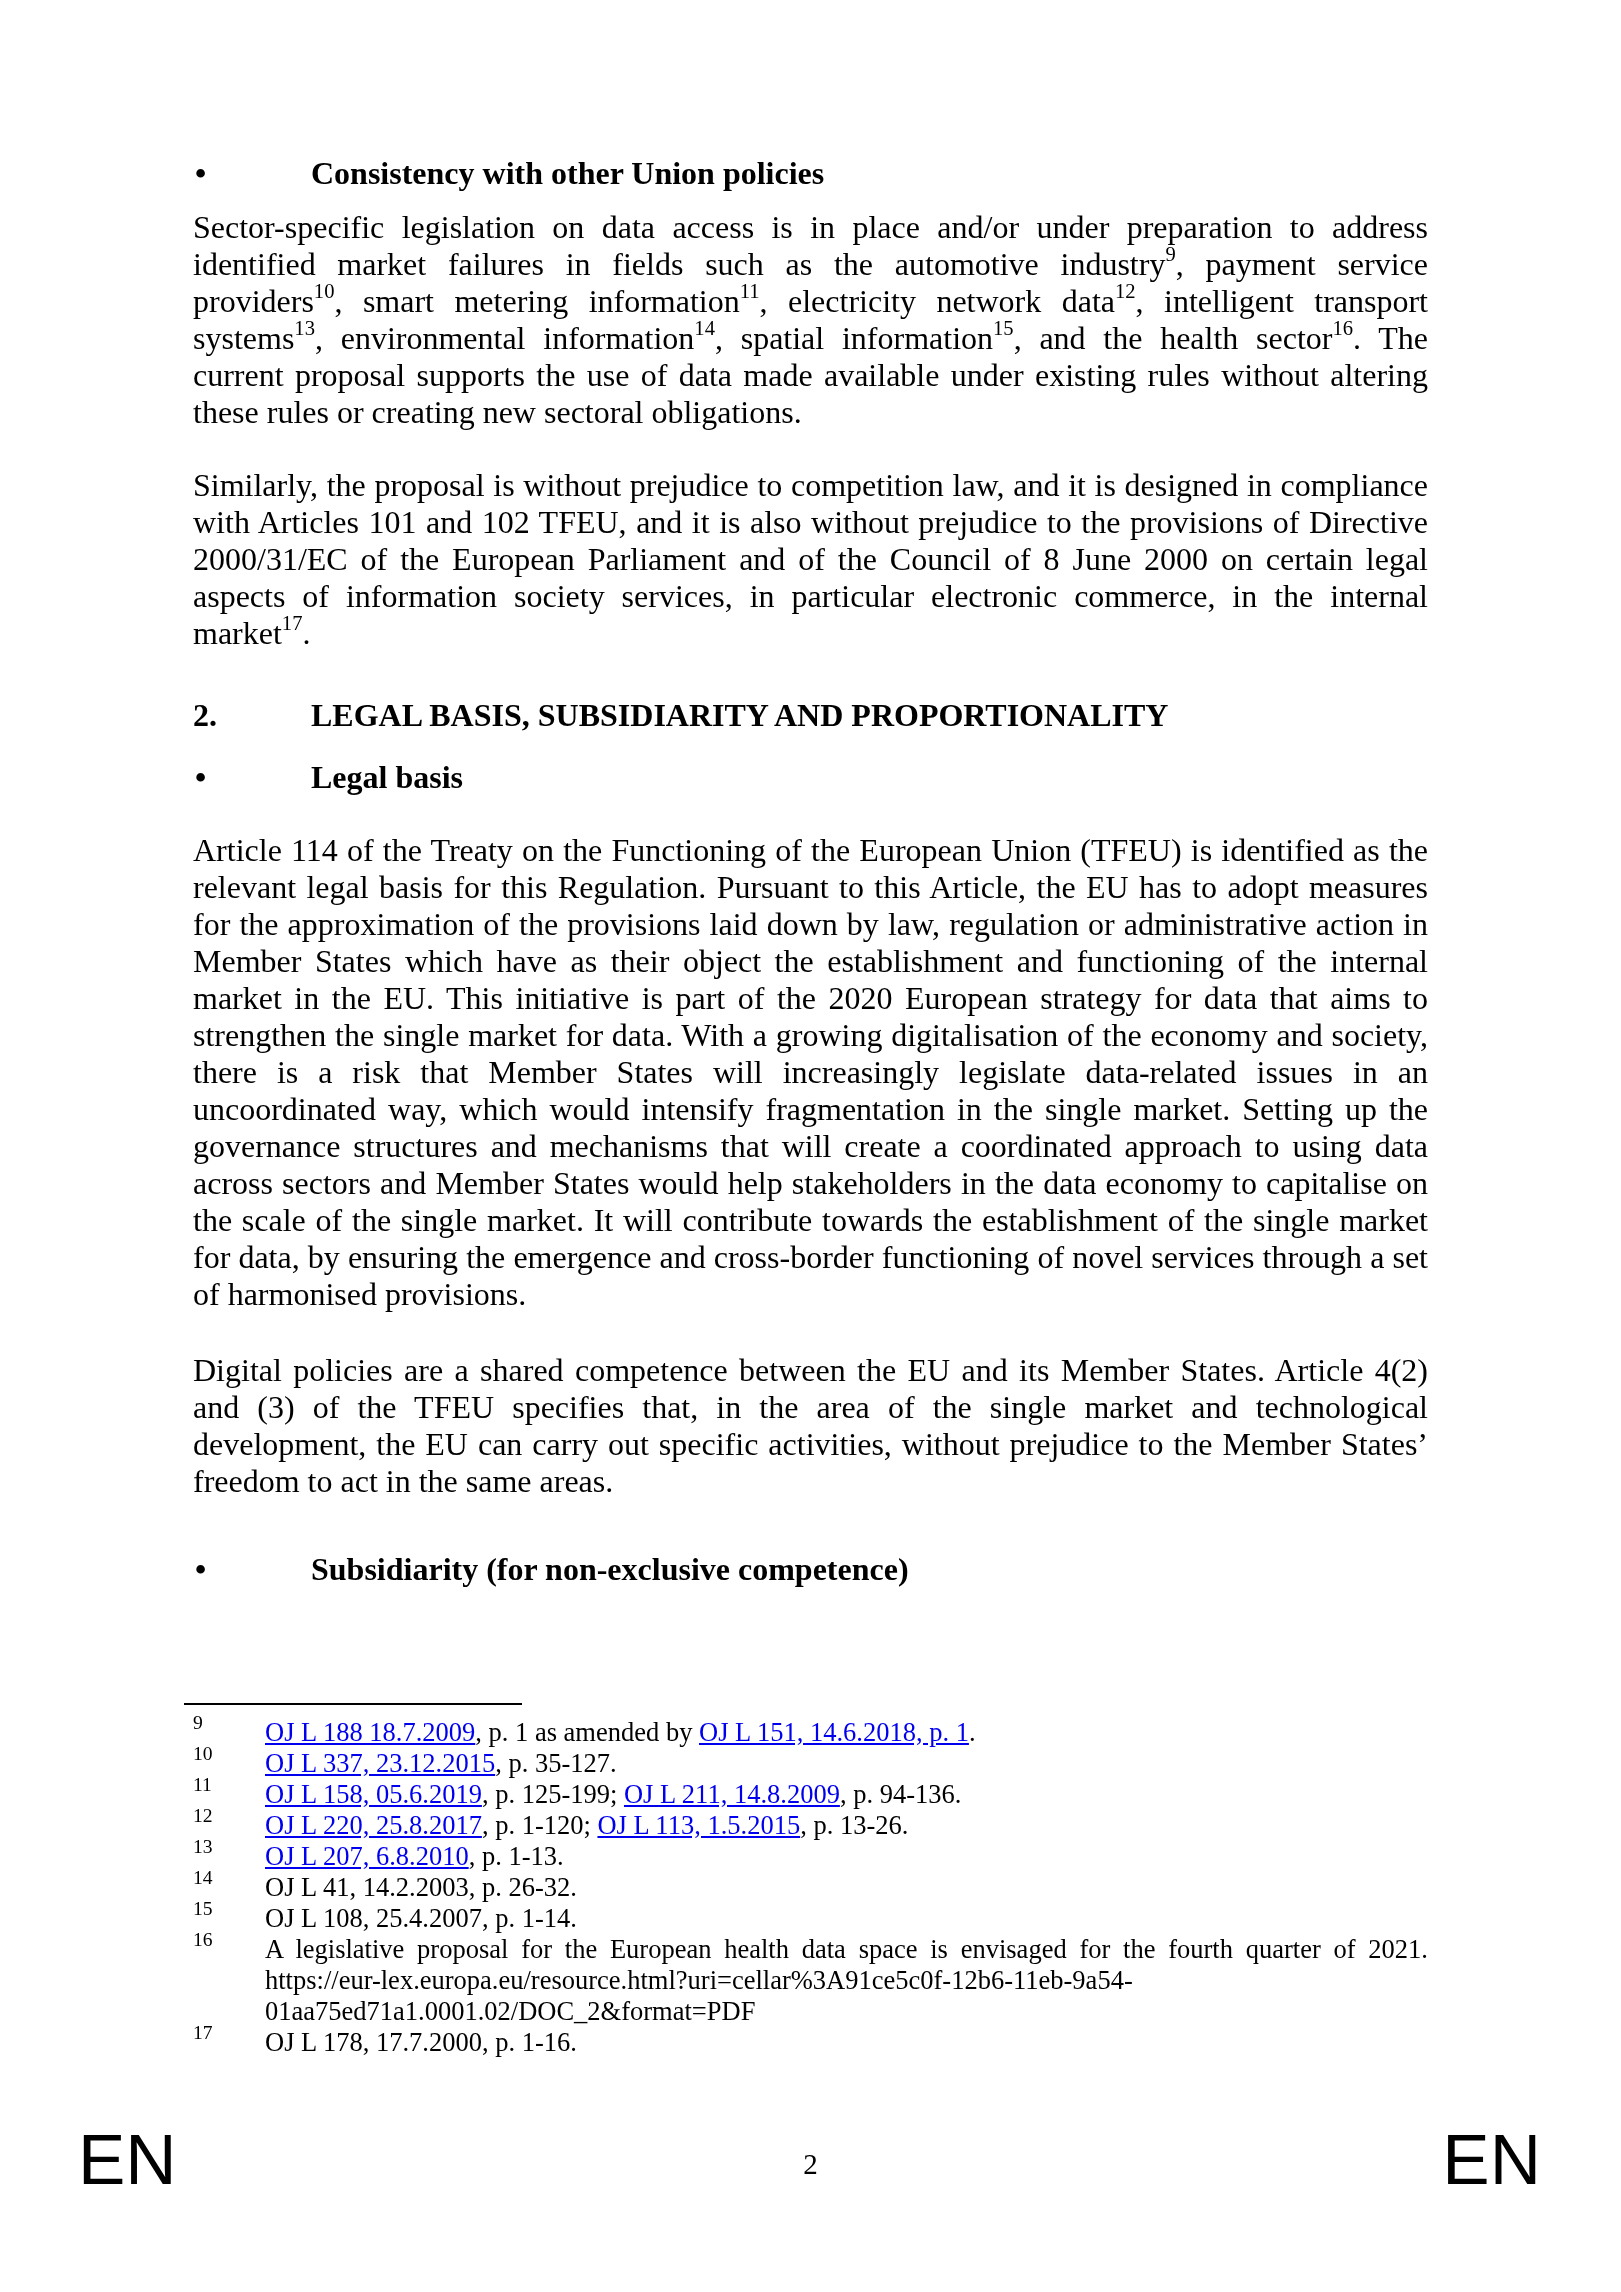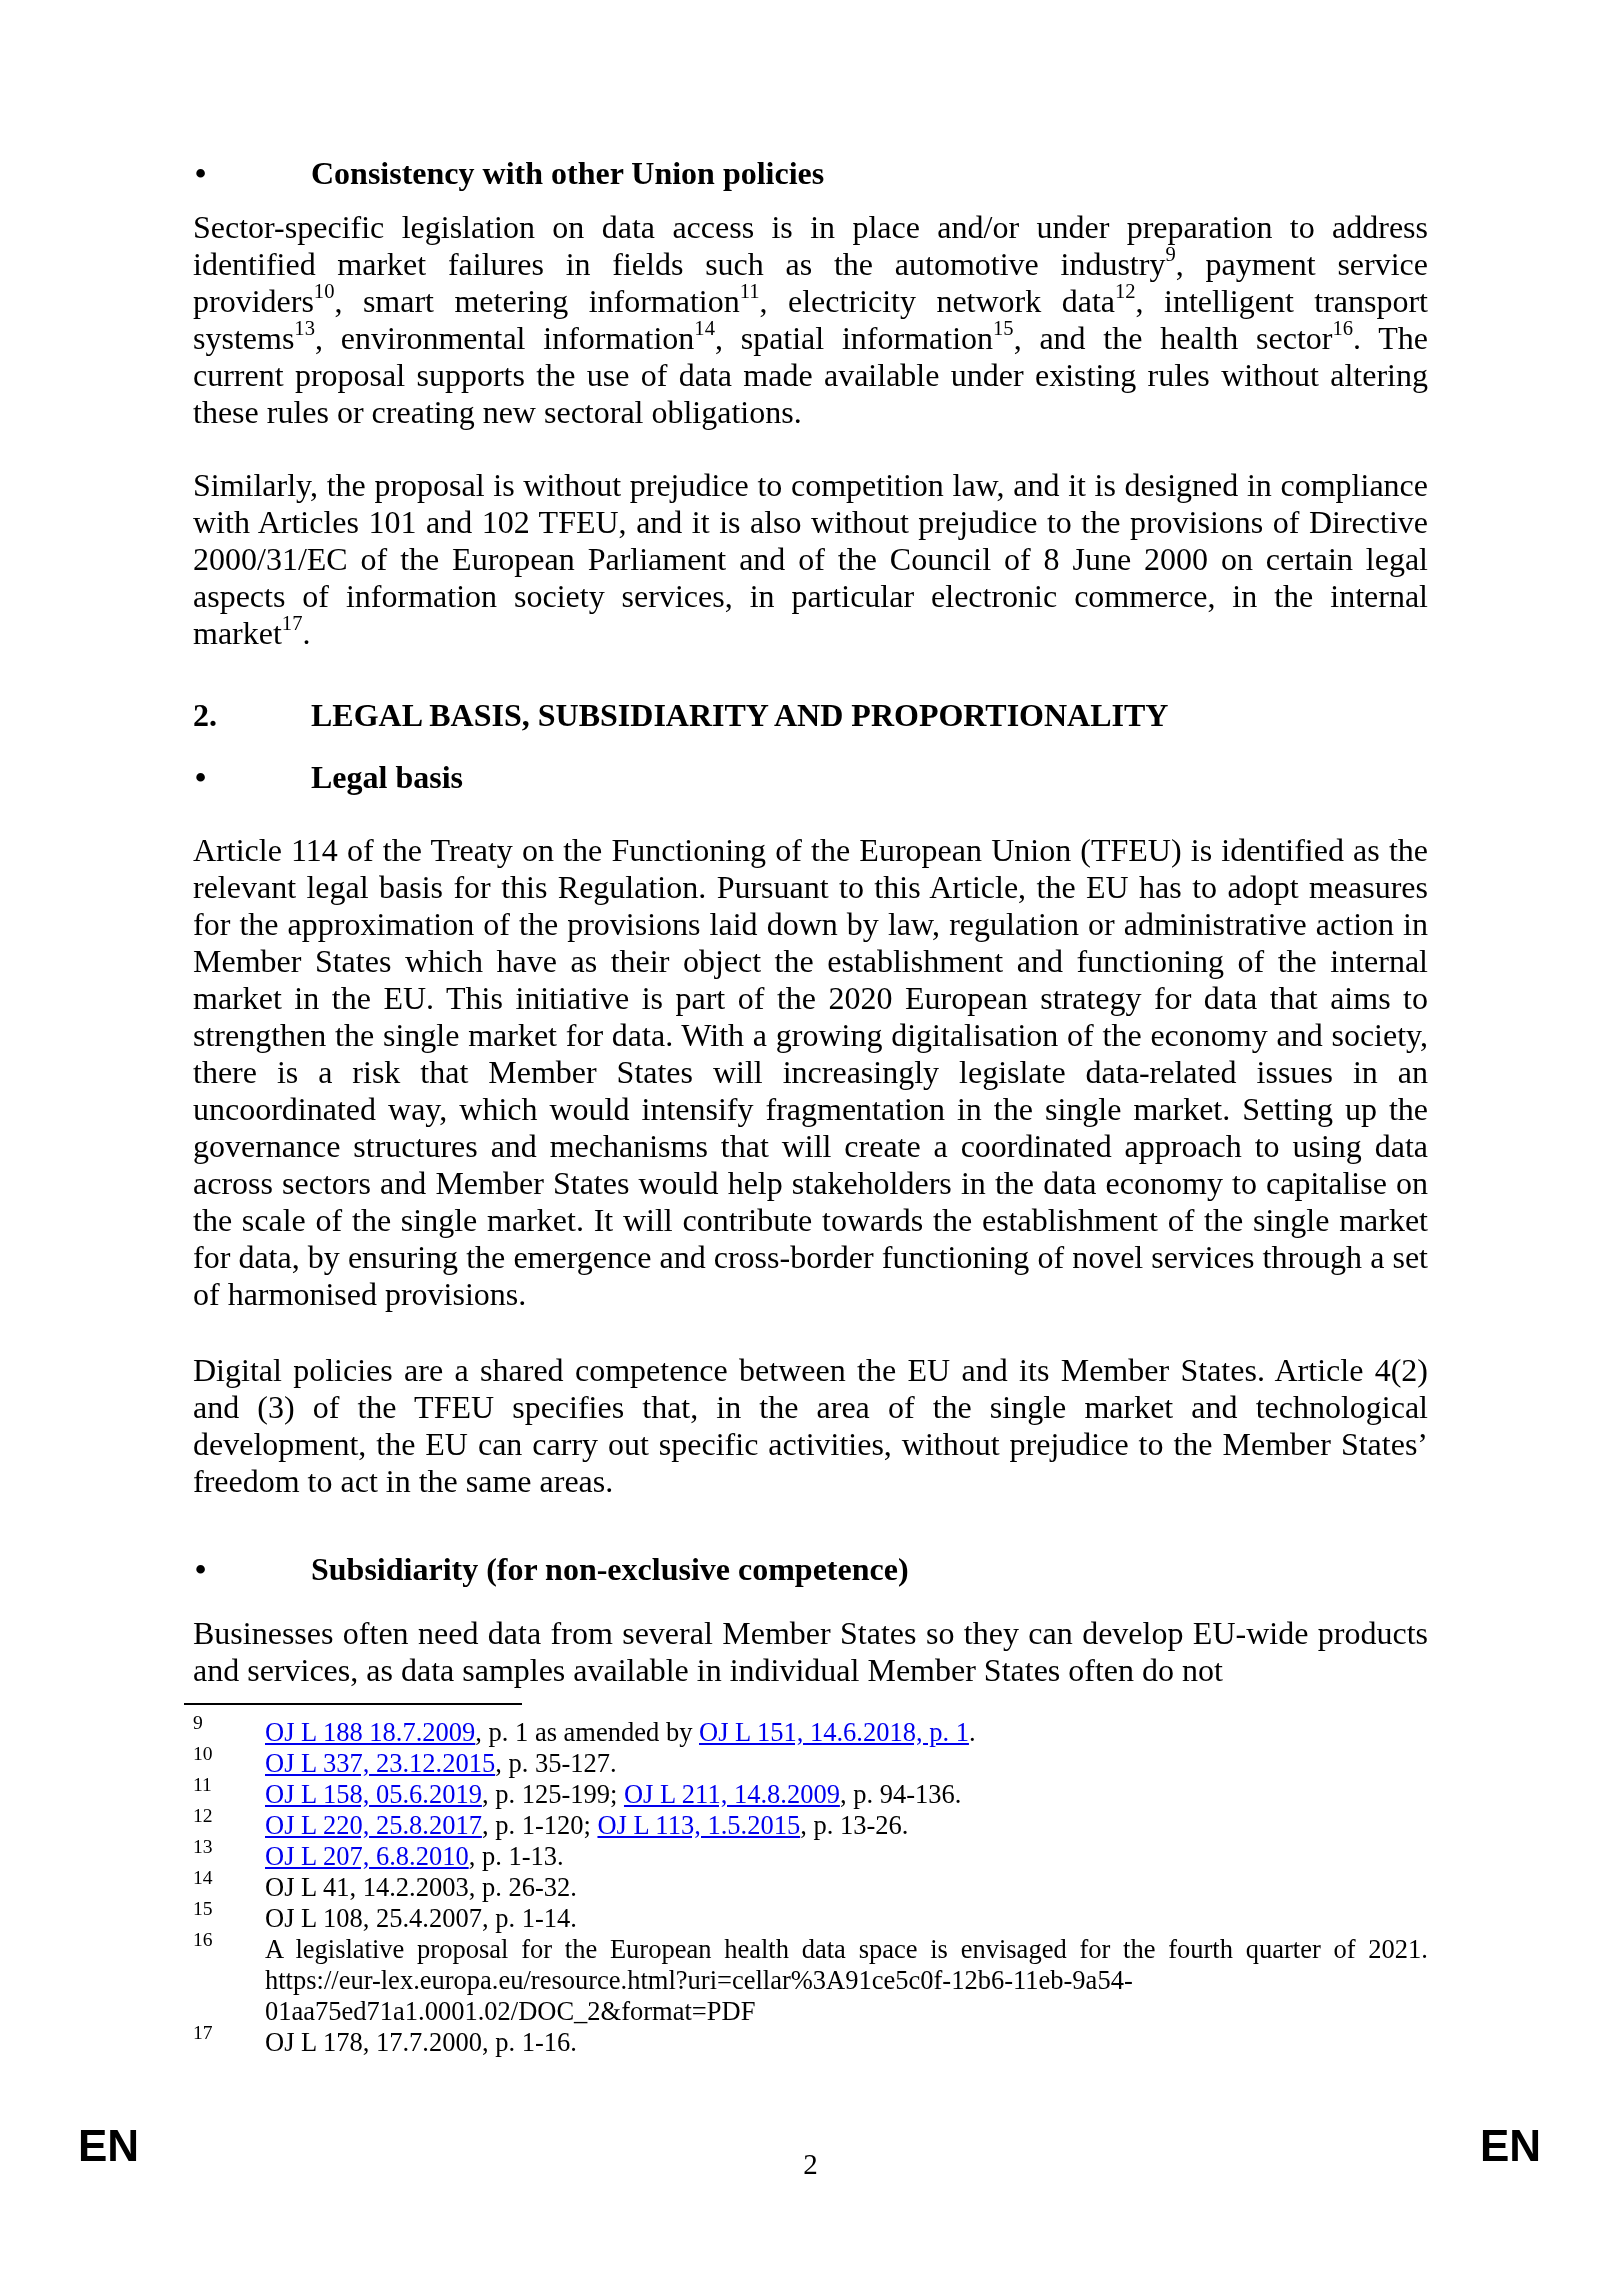--- a/index.html
+++ b/index.html
@@ -45,21 +45,21 @@
   .footnote{position:relative;padding-left:72px;text-align:left;}
   .fn-num{
     position:absolute;left:0;top:-3.9px;font-size:19.6px;line-height:1;
   }
   .fn-link{color:var(--link-color,#0000EE);text-decoration:underline;cursor:pointer;}
   .fill-line{text-align-last:justify;white-space:nowrap;}
   
   .footer-en{
     position:absolute;top:2124px;
     font-family:"Liberation Sans","DejaVu Sans",sans-serif;
-    font-weight:bold;font-size:44px;line-height:1;
+    font-weight:normal;font-size:71px;line-height:1;
   }
   .footer-en.left{left:78px;}
   .footer-en.right{right:80px;}
   .page-num{
     position:absolute;left:0;right:0;top:2150px;text-align:center;
     font-size:29px;line-height:1;
   }
 </style>
 </head>
 <body>
@@ -78,21 +78,20 @@
     <div class="block b4 heading-row">
       <span class="marker">•</span>
       <span class="htext">Legal basis</span>
     </div>
     <div class="block b5 para">Article 114 of the Treaty on the Functioning of the European Union (TFEU) is identified as the relevant legal basis for this Regulation. Pursuant to this Article, the EU has to adopt measures for the approximation of the provisions laid down by law, regulation or administrative action in Member States which have as their object the establishment and functioning of the internal market in the EU. This initiative is part of the 2020 European strategy for data that aims to strengthen the single market for data. With a growing digitalisation of the economy and society, there is a risk that Member States will increasingly legislate data-related issues in an uncoordinated way, which would intensify fragmentation in the single market. Setting up the governance structures and mechanisms that will create a coordinated approach to using data across sectors and Member States would help stakeholders in the data economy to capitalise on the scale of the single market. It will contribute towards the establishment of the single market for data, by ensuring the emergence and cross-border functioning of novel services through a set of harmonised provisions.</div>
     <div class="block b6 para">Digital policies are a shared competence between the EU and its Member States. Article 4(2) and (3) of the TFEU specifies that, in the area of the single market and technological development, the EU can carry out specific activities, without prejudice to the Member States’ freedom to act in the same areas.</div>
     <div class="block b7 heading-row">
       <span class="marker">•</span>
       <span class="htext">Subsidiarity (for non-exclusive competence)</span>
     </div>
-    <div class="block b8 para">Businesses often need data from several Member States so they can develop EU-wide products and services, as data samples available in individual Member States often do not</div>
   </div>
 
 <div class="footnotes">
   <div class="fn-separator"></div>
   <div>
       <div class="footnote"><span class="fn-num">9</span><a class="fn-link">OJ L 188 18.7.2009</a>, p. 1 as amended by <a class="fn-link">OJ L 151, 14.6.2018, p. 1</a>.</div>
       <div class="footnote"><span class="fn-num">10</span><a class="fn-link">OJ L 337, 23.12.2015</a>, p. 35-127.</div>
       <div class="footnote"><span class="fn-num">11</span><a class="fn-link">OJ L 158, 05.6.2019</a>, p. 125-199; <a class="fn-link">OJ L 211, 14.8.2009</a>, p. 94-136.</div>
       <div class="footnote"><span class="fn-num">12</span><a class="fn-link">OJ L 220, 25.8.2017</a>, p. 1-120; <a class="fn-link">OJ L 113, 1.5.2015</a>, p. 13-26.</div>
       <div class="footnote"><span class="fn-num">13</span><a class="fn-link">OJ L 207, 6.8.2010</a>, p. 1-13.</div>

